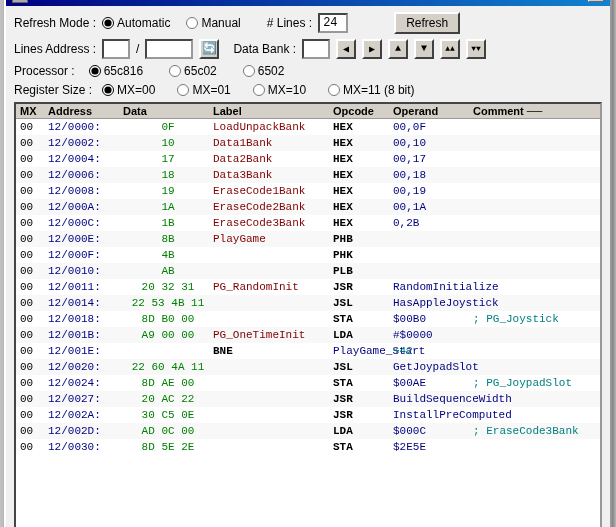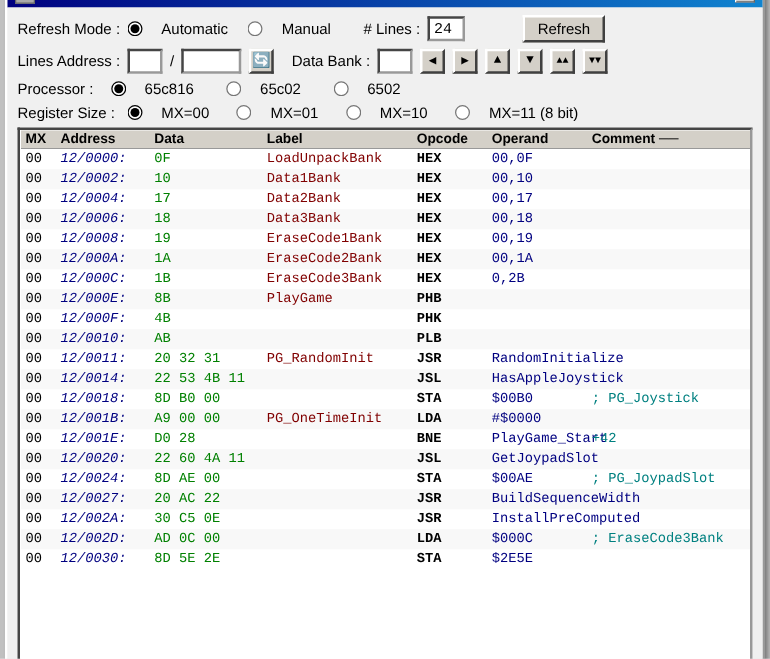--- a/index.html
+++ b/index.html
@@ -78,21 +78,21 @@
     }
     .label {
       font-family: Arial, sans-serif;
       font-size: 12px;
       color: #000;
       white-space: nowrap;
     }
     .radio-option {
       display: flex;
       align-items: center;
-      gap: 15px;
+      gap: 3px;
     }
     .radio-input {
       width: 12px;
       height: 12px;
       accent-color: #000;
     }
     .radio-label {
       font-family: Arial, sans-serif;
       font-size: 12px;
     }
@@ -158,22 +158,22 @@
     }
     .code-row {
       display: grid;
       grid-template-columns: 28px 75px 90px 120px 60px 80px 140px;
       padding: 0 4px;
       line-height: 16px;
       font-size: 11px;
     }
     .code-row:nth-child(even) { background: #f8f8f8; }
     .code-row .col-mx { color: #000; }
-    .code-row .col-addr { color: #000080; font-style: italic; }
-    .code-row .col-data { color: #008000; }
+    .code-row .col-addr { color: #000080; }
+    .code-row .col-data { color: #008000; text-align: center; }
     .code-row .col-label { color: #800000; }
     .code-row .col-opcode { color: #000; font-weight: bold; }
     .code-row .col-operand { color: #000080; }
     .code-row .col-comment { color: #008080; }
     .input-addr {
       width: 28px;
     }
     .input-bank {
       width: 28px;
     }
@@ -411,21 +411,20 @@
             <span class="col-addr">12/001B:</span>
             <span class="col-data">A9 00 00</span>
             <span class="col-label">PG_OneTimeInit</span>
             <span class="col-opcode">LDA</span>
             <span class="col-operand">#$0000</span>
             <span class="col-comment"></span>
           </div>
           <div class="code-row">
             <span class="col-mx">00</span>
             <span class="col-addr">12/001E:</span>
-            <span class="col-data">D0 28</span>
             <span class="col-label"></span>
             <span class="col-opcode">BNE</span>
             <span class="col-operand">PlayGame_Start</span>
             <span class="col-comment">+42</span>
           </div>
           <div class="code-row">
             <span class="col-mx">00</span>
             <span class="col-addr">12/0020:</span>
             <span class="col-data">22 60 4A 11</span>
             <span class="col-label"></span>

